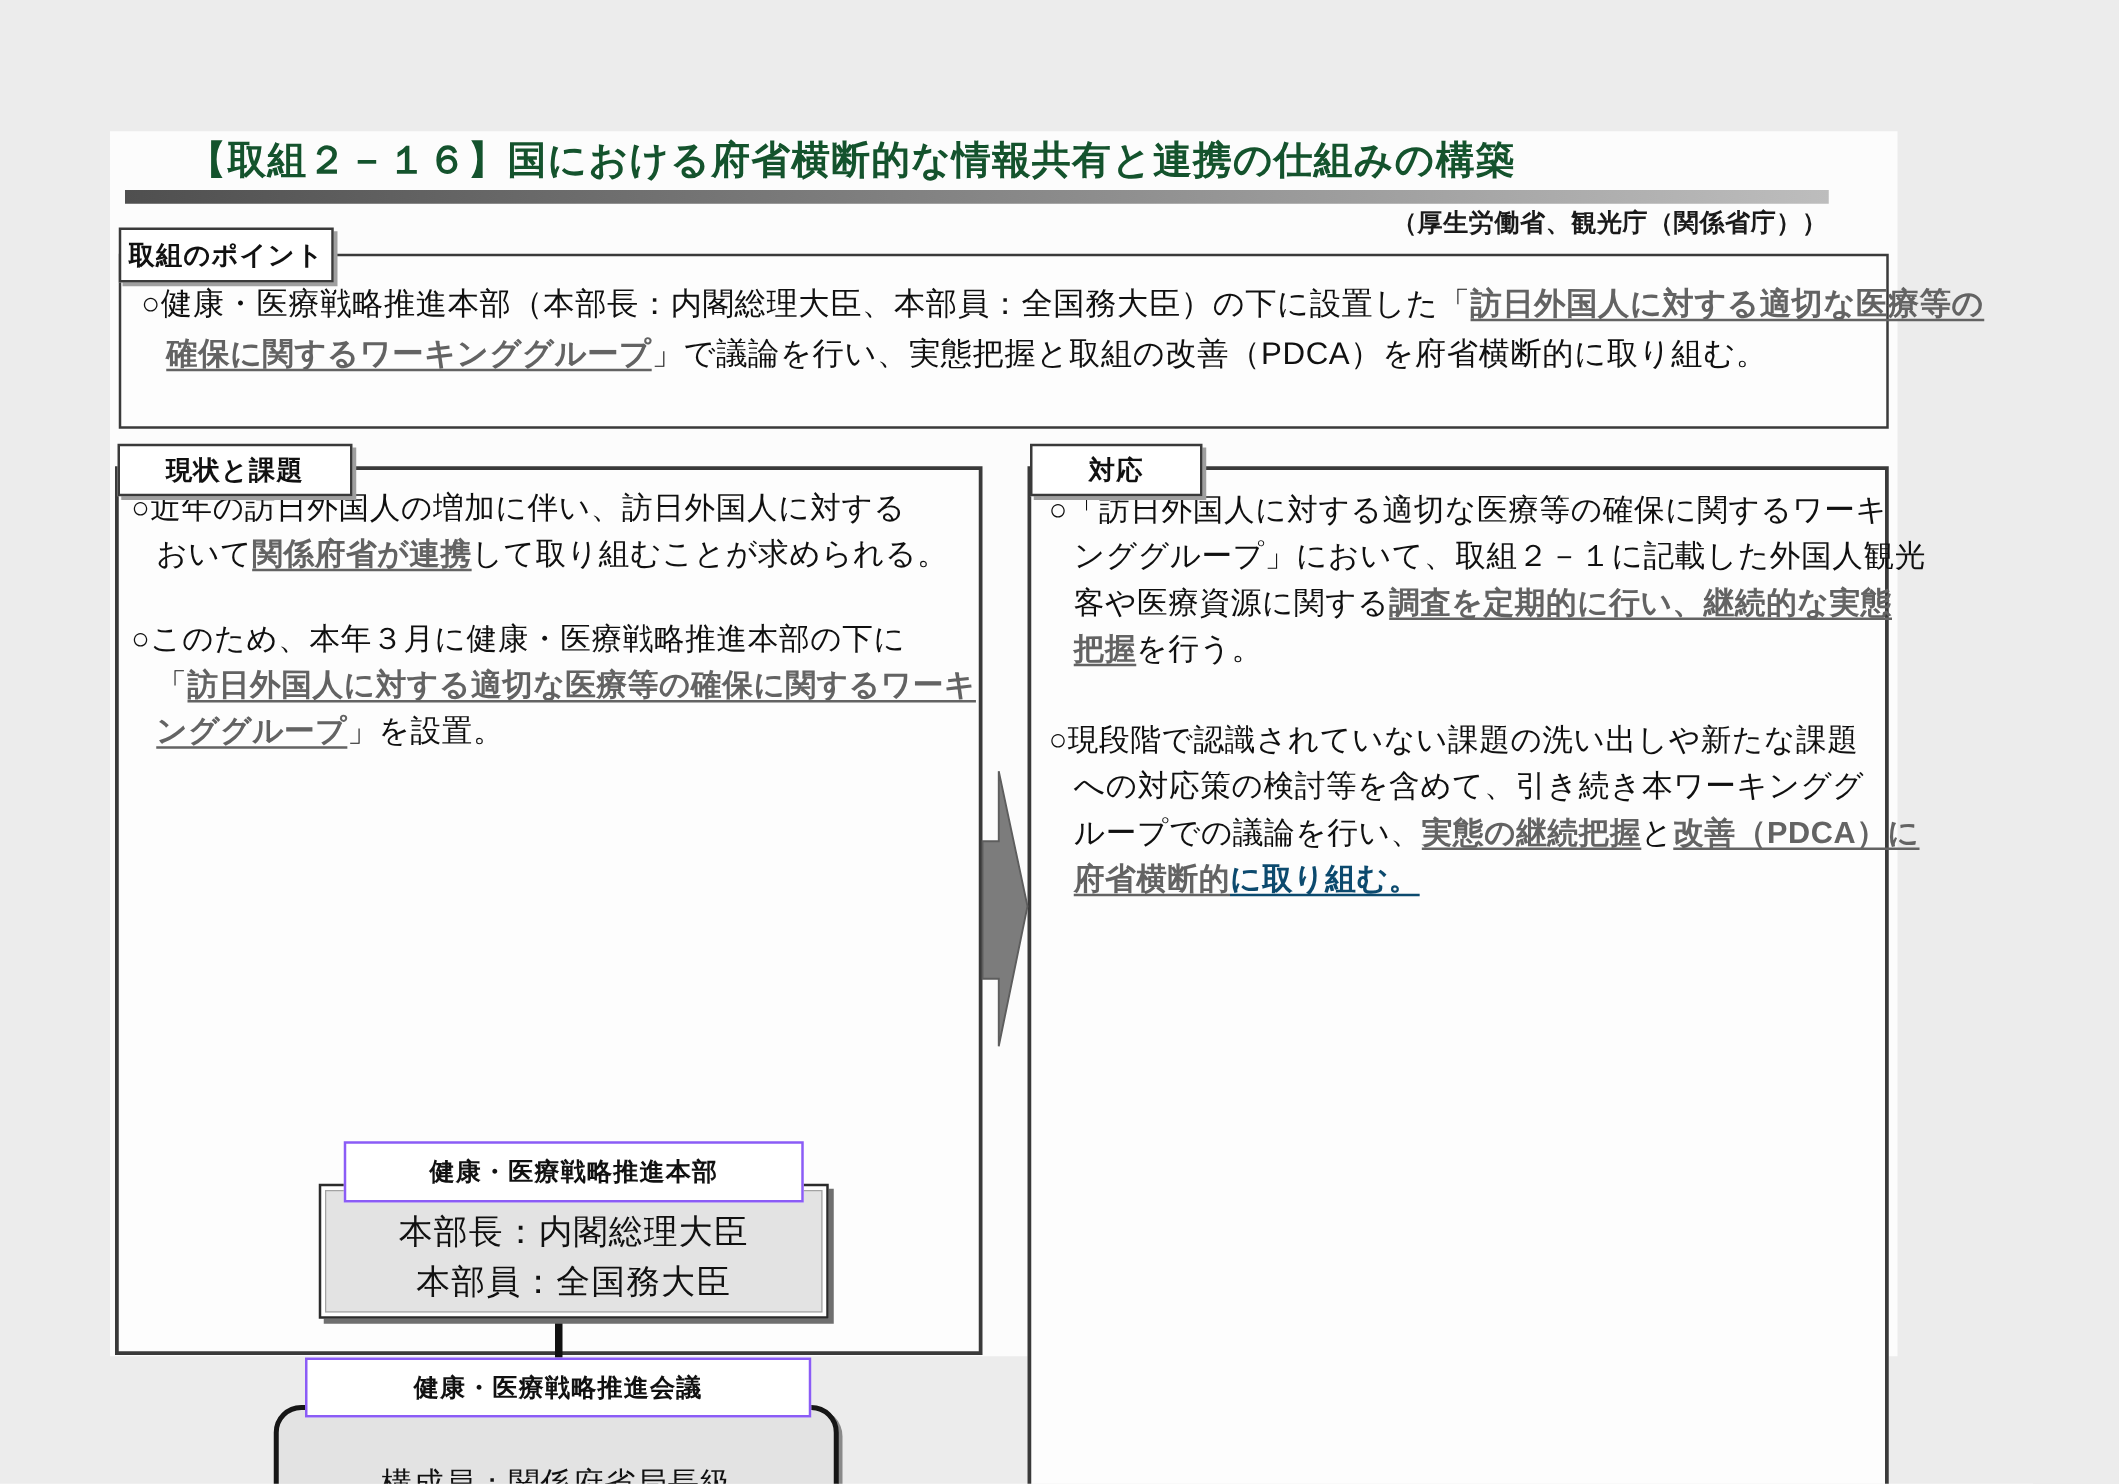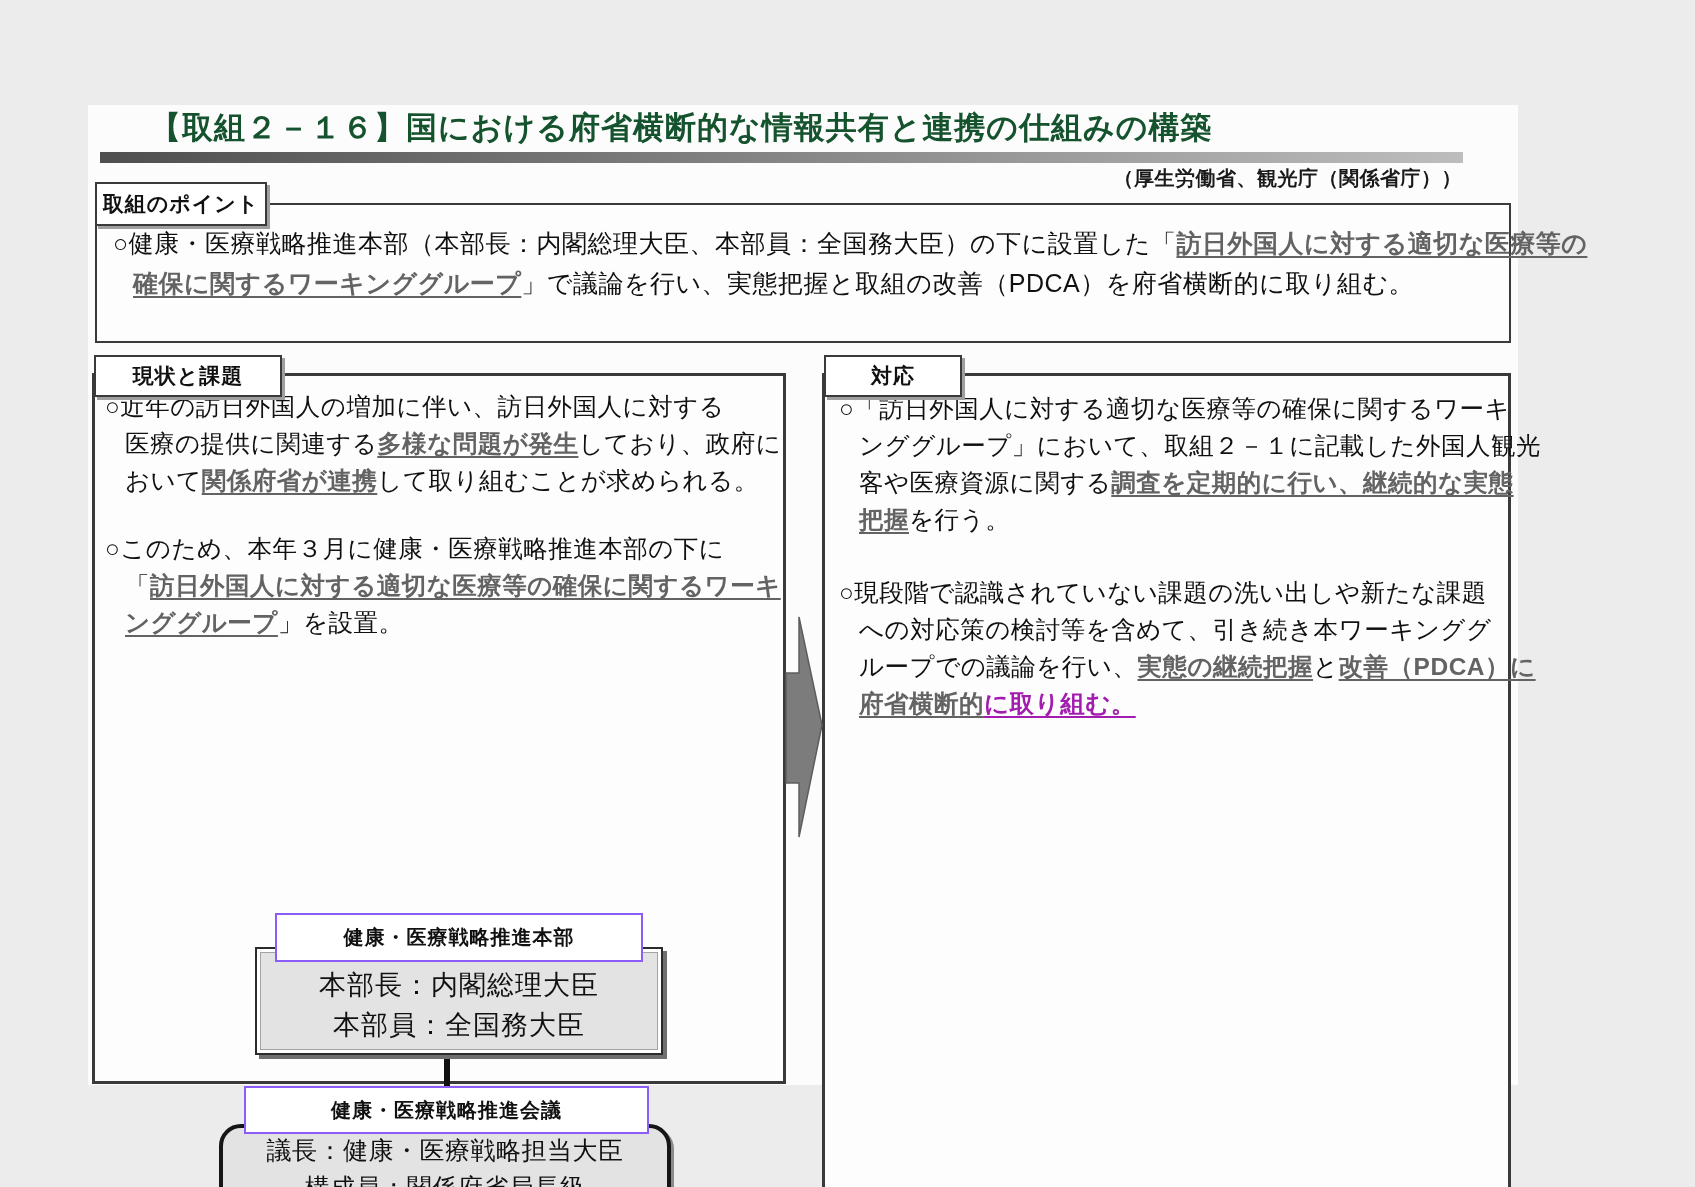--- a/index.html
+++ b/index.html
@@ -55,21 +55,21 @@
   .resp-text{position:absolute;left:14px;top:14px;}
 
   
   .bodytext{font-size:24.5px;line-height:37px;letter-spacing:0.5px;color:#101010;}
   .points-text{font-size:25px;line-height:40px;letter-spacing:0.5px;}
   .para{margin-bottom:31px;}
   .resp-text .para{margin-bottom:36px;}
   .line{white-space:nowrap;}
   .para .line + .line, .hang .line + .line{padding-left:20px;}
   .em{color:#636363;font-weight:700;text-decoration:underline;text-decoration-thickness:2px;text-underline-offset:4px;}
-  .emb{color:#a21caf;font-weight:700;text-decoration:underline;text-decoration-thickness:2px;text-underline-offset:4px;}
+  .emb{color:#0c4a6e;font-weight:700;text-decoration:underline;text-decoration-thickness:2px;text-underline-offset:4px;}
 
   
   .dg-title{
     position:absolute;z-index:3;background:#ffffff;border:2px solid #8b5cf6;
     display:flex;align-items:center;justify-content:center;
     font-size:20px;font-weight:700;letter-spacing:1px;box-sizing:border-box;
   }
   .hq-title{left:180px;top:537px;width:368px;height:49px;}
   .hq-body{
     position:absolute;z-index:2;left:160px;top:571px;width:408px;height:108px;
@@ -116,21 +116,20 @@
           <div class="line"><span>○健康・医療戦略推進本部（本部長：内閣総理大臣、本部員：全国務大臣）の下に設置した「</span><span class="em">訪日外国人に対する適切な医療等の</span></div>
           <div class="line"><span class="em">確保に関するワーキンググループ</span><span>」で議論を行い、実態把握と取組の改善（PDCA）を府省横断的に取り組む。</span></div>
         </div>
     </div>
 
     <div class="tab cur-tab">現状と課題</div>
     <div class="frame cur-frame">
       <div class="cur-text bodytext">
           <div class="para">
             <div class="line"><span>○近年の訪日外国人の増加に伴い、訪日外国人に対する</span></div>
-            <div class="line"><span>医療の提供に関連する</span><span class="em">多様な問題が発生</span><span>しており、政府に</span></div>
             <div class="line"><span>おいて</span><span class="em">関係府省が連携</span><span>して取り組むことが求められる。</span></div>
           </div>
           <div class="para">
             <div class="line"><span>○このため、本年３月に健康・医療戦略推進本部の下に</span></div>
             <div class="line"><span>「</span><span class="em">訪日外国人に対する適切な医療等の確保に関するワーキ</span></div>
             <div class="line"><span class="em">ンググループ</span><span>」を設置。</span></div>
           </div>
         </div>
 
       <div>
@@ -139,21 +138,20 @@
         <div class="dg-title hq-title">健康・医療戦略推進本部</div>
         <div class="hq-body">
           <div class="hq-inner">
               <div class="line"><span>本部長：内閣総理大臣</span></div>
               <div class="line"><span>本部員：全国務大臣</span></div>
             </div>
         </div>
 
         <div class="dg-title council-title">健康・医療戦略推進会議</div>
         <div class="council-body">
-            <div class="line"><span>議長：健康・医療戦略担当大臣</span></div>
             <div class="line"><span>構成員：関係府省局長級</span></div>
           </div>
 
       </div>
     </div>
 
     <svg class="flow-arrow" width="44" height="230" viewBox="0 0 44 230">
       <polygon points="4,60 17,60 17,4 40,112 17,224 17,170 4,170" fill="#7c7c7c" stroke="#5d5d5d" stroke-width="1.5"></polygon>
     </svg>
 

